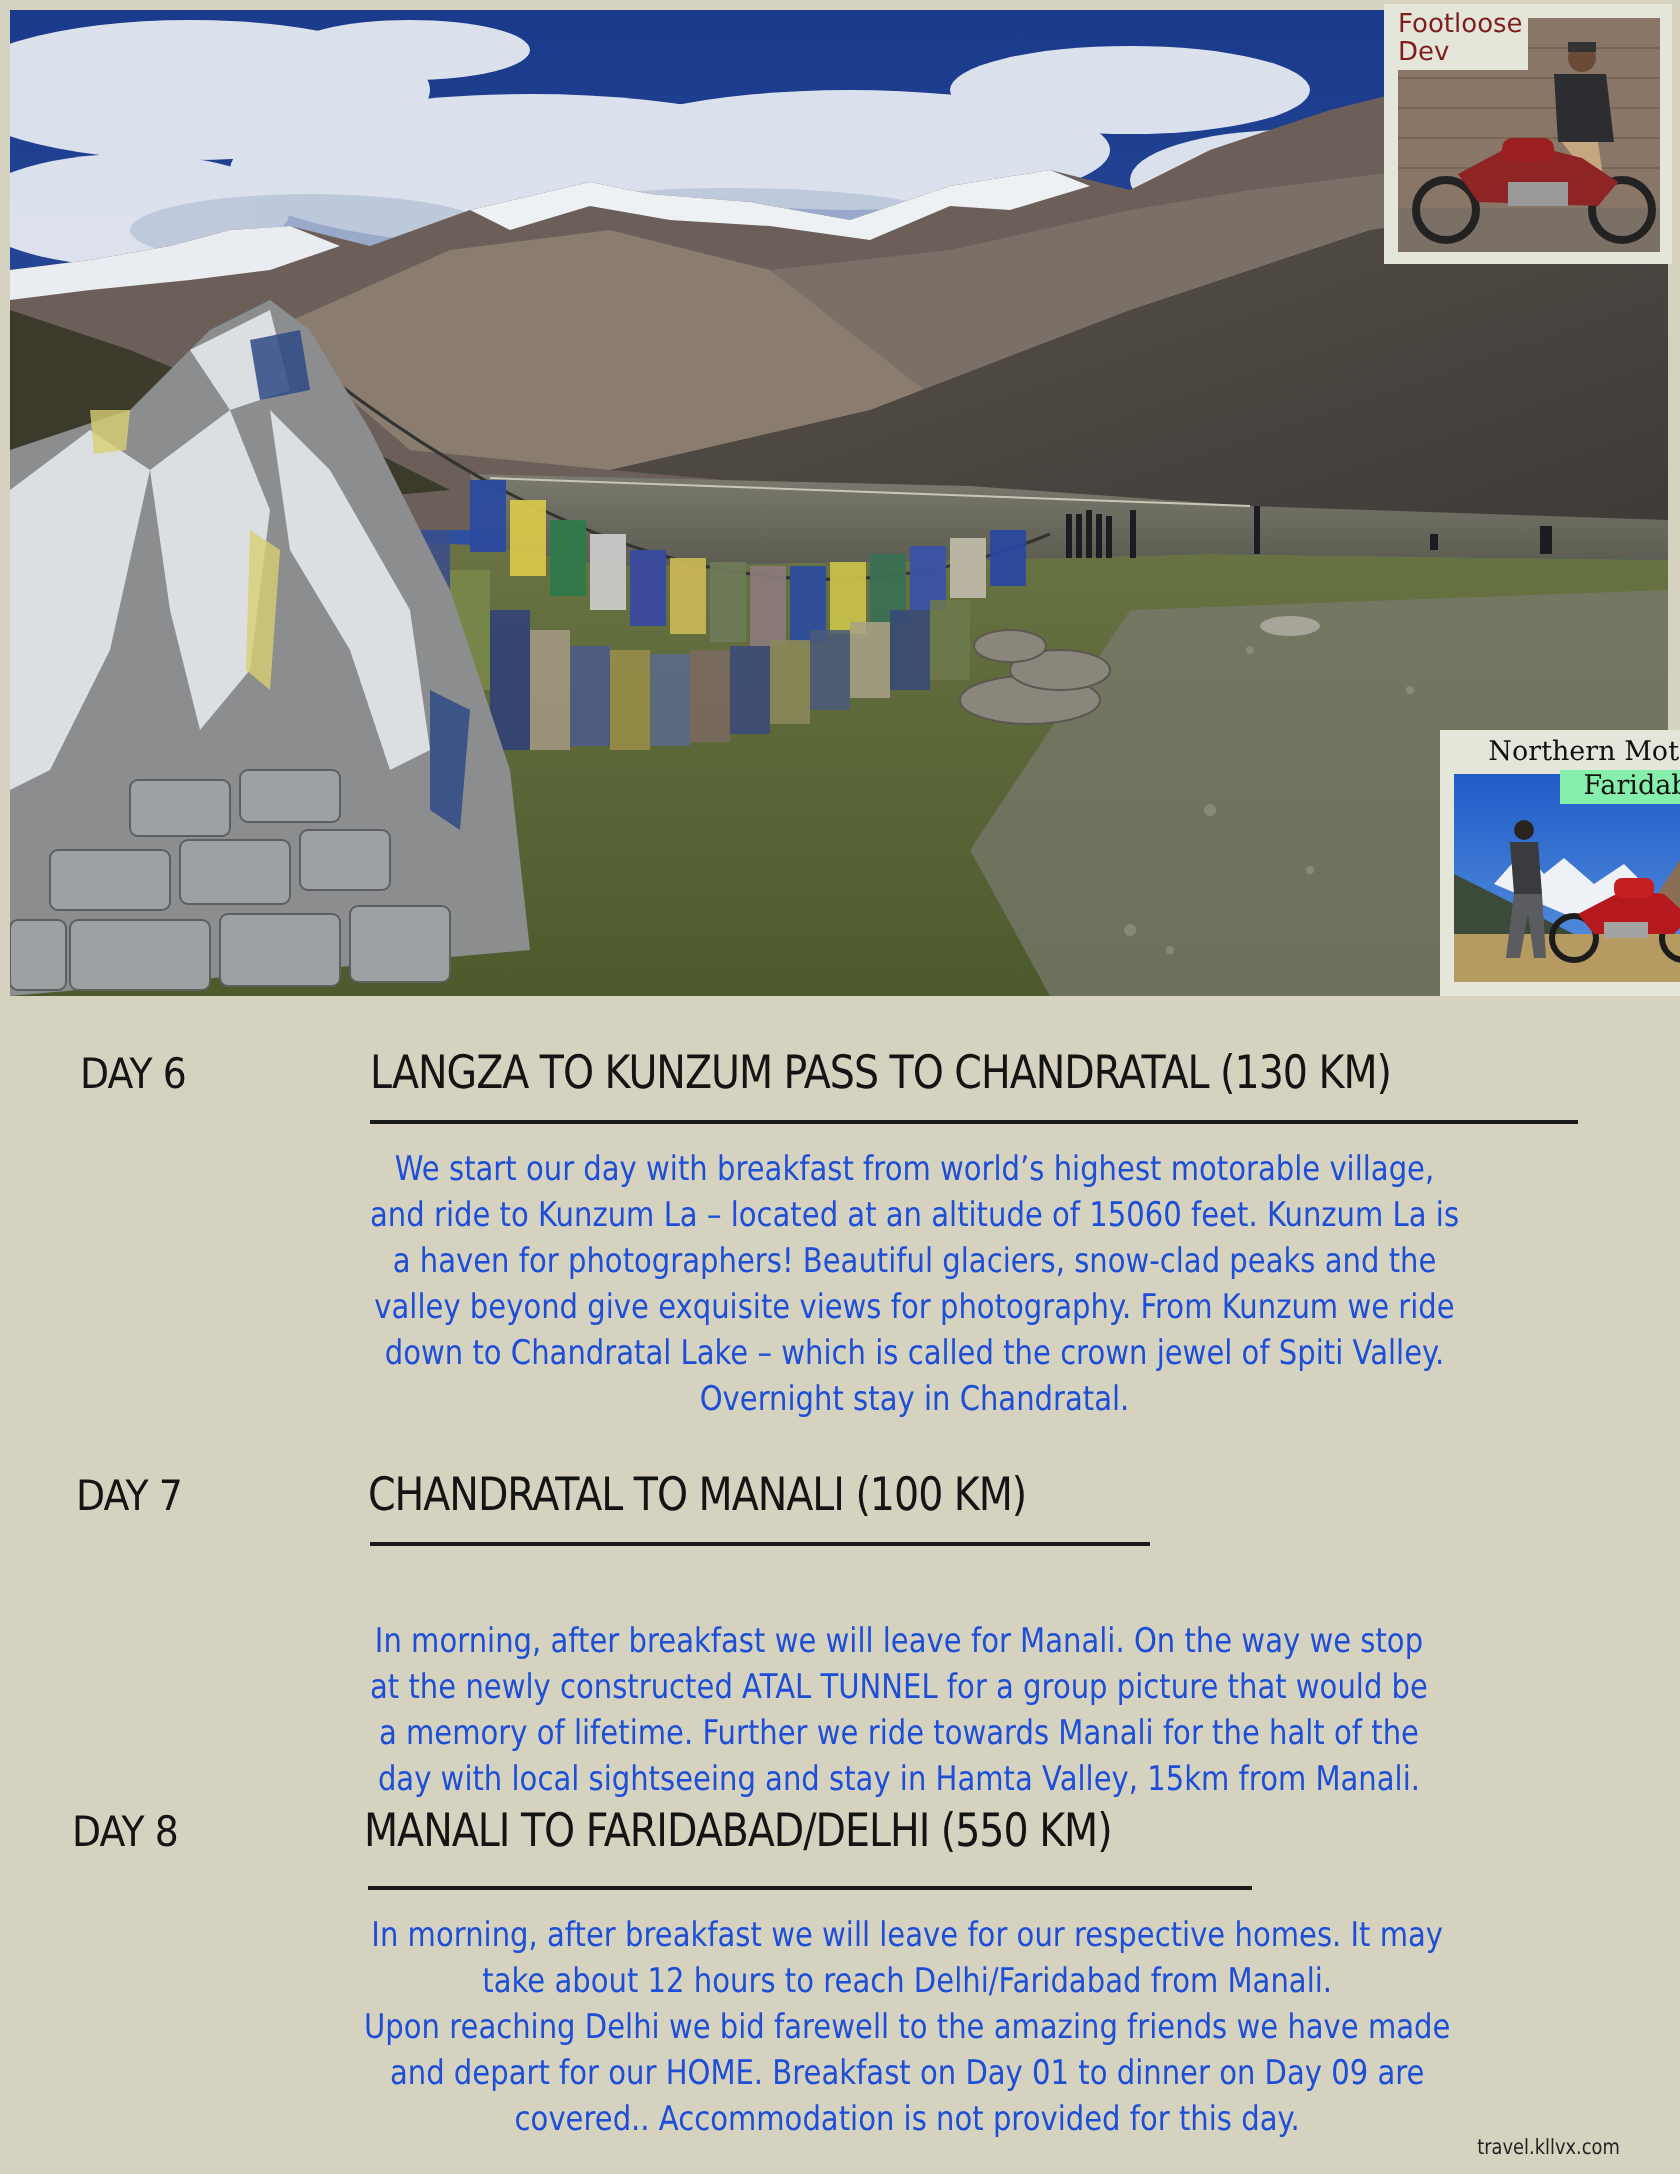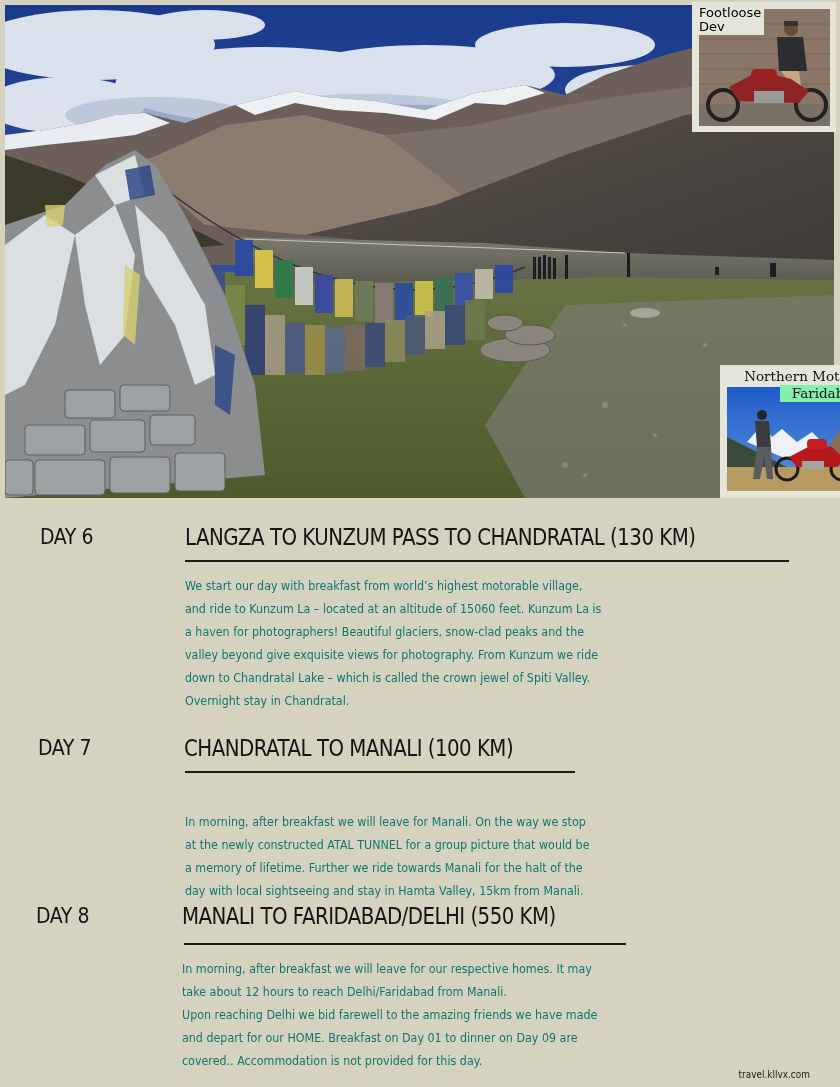--- a/index.html
+++ b/index.html
@@ -15,21 +15,21 @@
     overflow: hidden; background: #24396e;
   }
   .hero svg { display: block; }
   .inset {
     position: absolute; background: #e4e6da; box-sizing: border-box;
   }
   .inset-top { left: 692px; top: 2px; width: 144px; height: 130px; padding: 6px 6px 6px 6px; }
   .inset-top .pic { position: absolute; left: 7px; top: 7px; width: 131px; height: 117px; overflow: hidden; }
   .inset-top .label {
     position: absolute; left: 5px; top: 4px; background: #e4e6da;
-    font-family: "DejaVu Sans", sans-serif; font-size: 13px; line-height: 14px; color: #000000;
+    font-family: "DejaVu Sans", sans-serif; font-size: 13px; line-height: 14px; color: #7f1d1d;
     padding: 0 3px 1px 2px; z-index: 2; width: auto;
   }
   .inset-top .label span { display: block; }
   .inset-top .label .l2 { display: inline-block; background: #e4e6da; padding-right: 2px; text-align: right; }
   .inset-bottom { left: 720px; top: 365px; width: 148px; height: 133px; }
   .inset-bottom .title {
     position: absolute; right: 7px; top: 3px; text-align: right;
     font-family: "DejaVu Serif", "Liberation Serif", serif; font-size: 13.5px; line-height: 17px; color: #111;
     z-index: 2;
   }
@@ -39,22 +39,23 @@
   .day {
     position: absolute; font-size: 21px; letter-spacing: -0.5px; color: #141414;
     font-family: "DejaVu Sans", "Liberation Sans", sans-serif; transform: scaleX(0.9); transform-origin: left top;
   }
   .heading {
     position: absolute; font-size: 23px; letter-spacing: -0.6px; color: #141414; white-space: nowrap;
     transform: scaleX(0.86); transform-origin: left top;
   }
   .rule { position: absolute; height: 2px; background: #1a1a1a; }
   .para {
-    position: absolute; font-size: 13px; line-height: 23px; color: #0f766e;
+    position: absolute; font-size: 17px; line-height: 23px; color: #1d4ed8;
     white-space: nowrap;
+    text-align: center;
   }
   .para .line { display: block; transform: scaleX(0.855); transform-origin: left top; }
   .watermark {
     position: absolute; right: 30px; top: 1068px; font-size: 10.5px; color: #222;
     transform: scaleX(0.85); transform-origin: right top;
   }
 </style>
 </head>
 <body>
 

